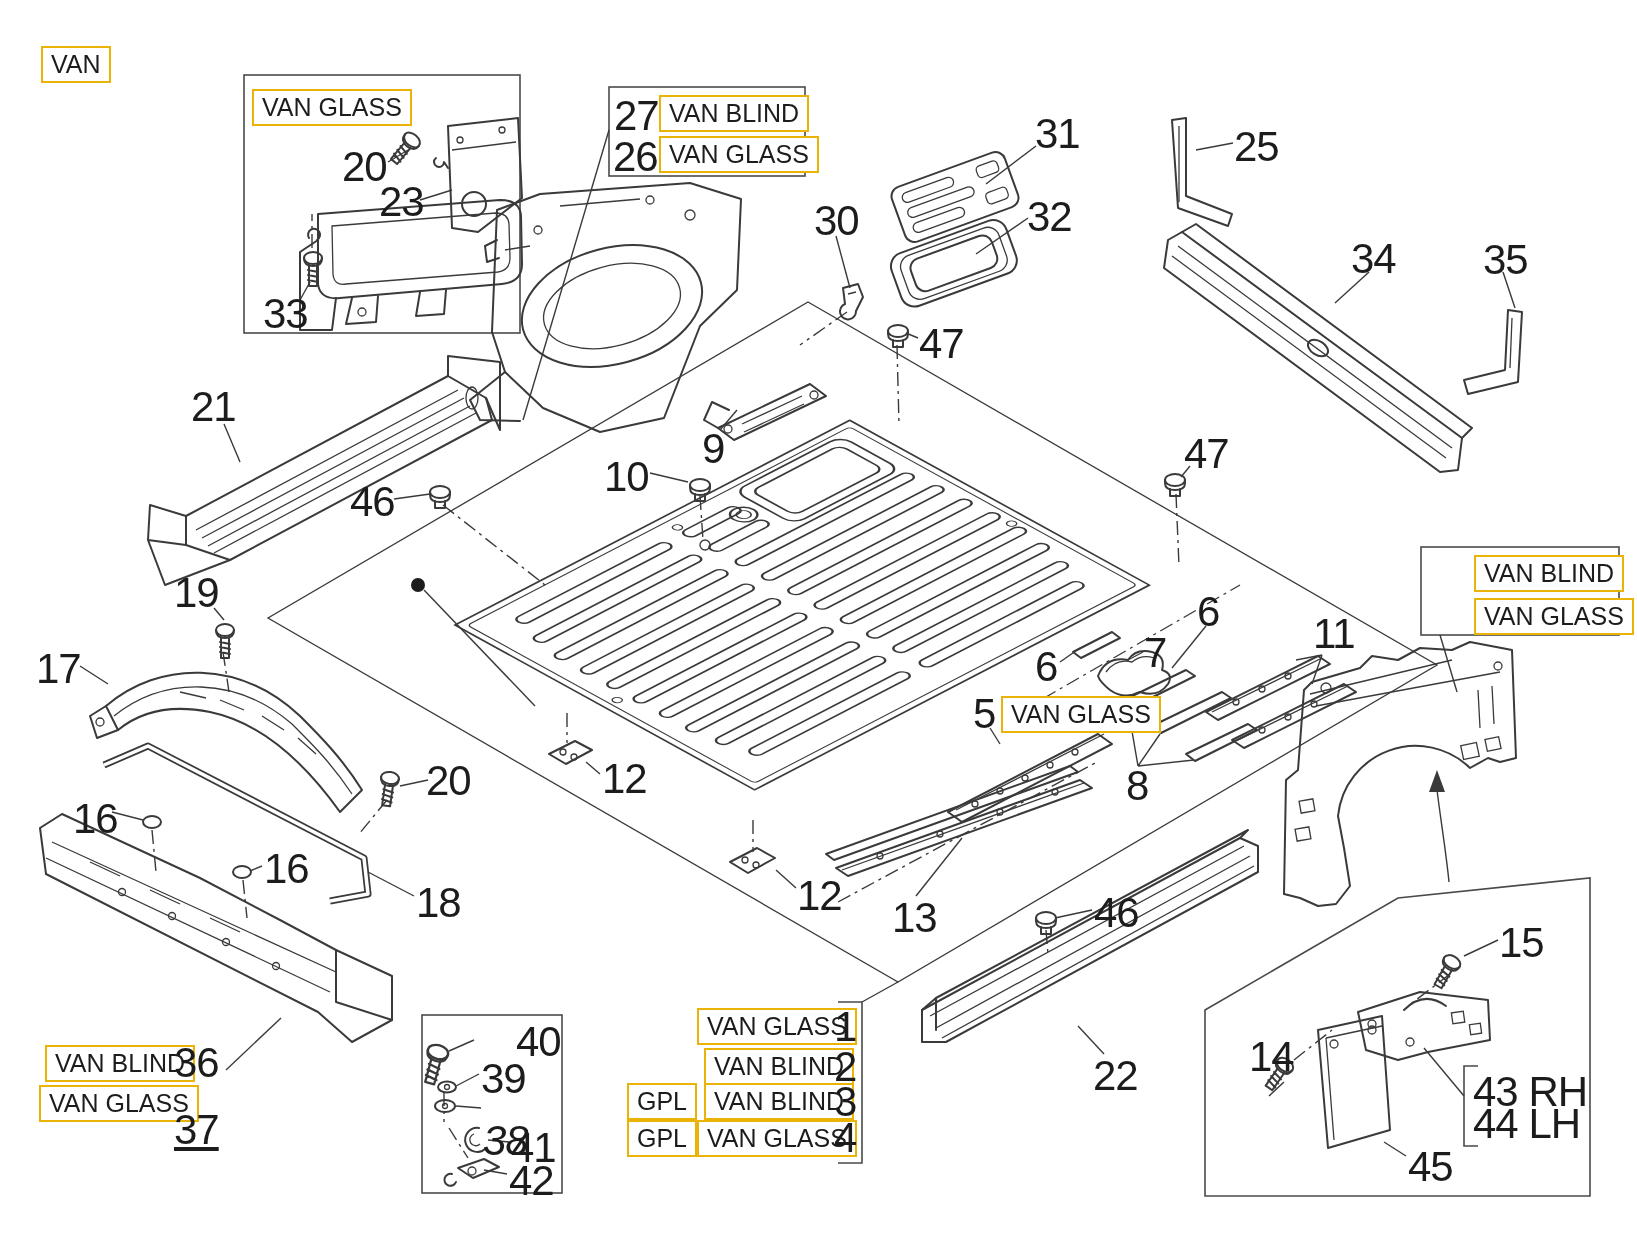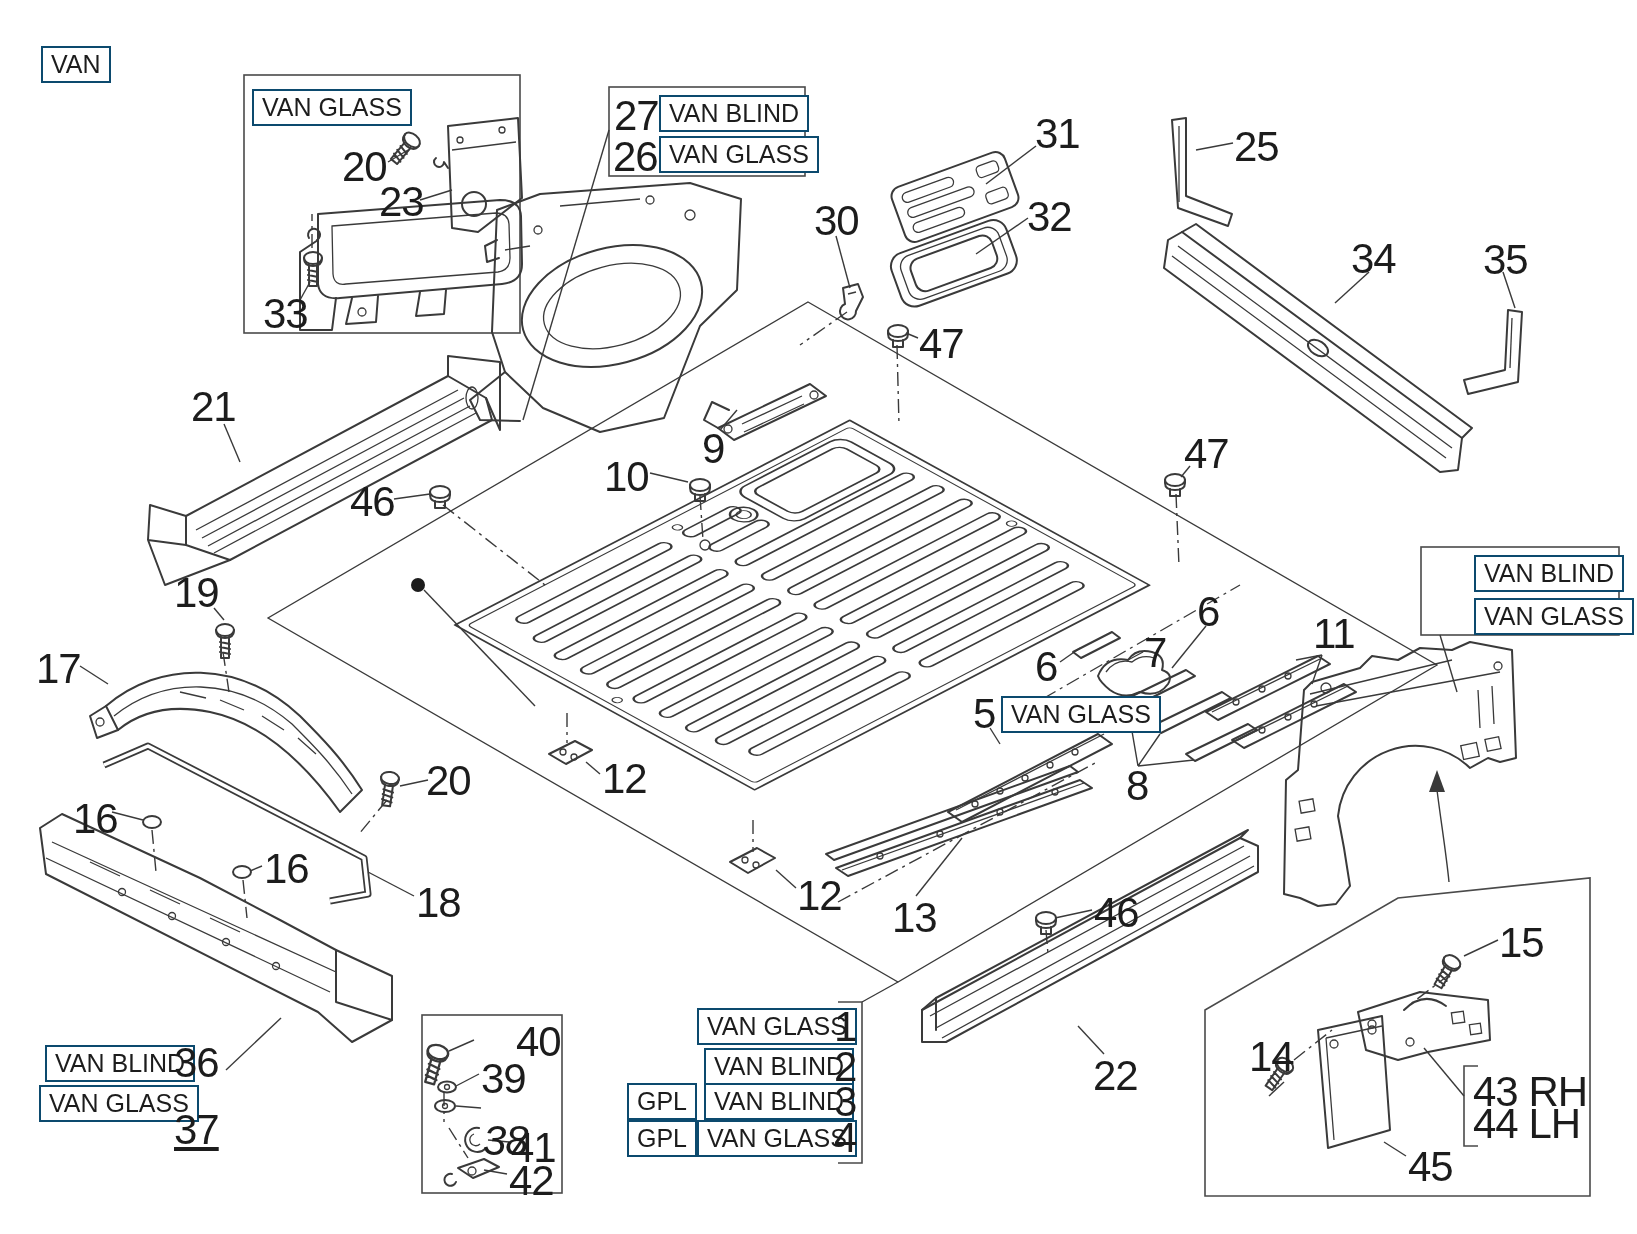--- a/index.html
+++ b/index.html
@@ -1,20 +1,20 @@
 <!DOCTYPE html>
 <html><head>
 <meta charset="utf-8">
 <style>
   html,body{margin:0;padding:0;background:#fff;}
   .stage{position:relative;width:1637px;height:1234px;background:#fff;overflow:hidden;
          font-family:"Liberation Sans",sans-serif;color:#1c1c1c;}
   .stage svg{position:absolute;left:0;top:0;}
   .n{position:absolute;font-size:42px;line-height:1;letter-spacing:-1px;color:#1c1c1c;white-space:nowrap;}
-  .b{position:absolute;font-size:25px;line-height:1;padding:4px 8px;border:2px solid #0c4a6e;
+  .b{position:absolute;font-size:25px;line-height:1;padding:4px 8px;border:2px solid #eab308;
      background:#fff;color:#1c1c1c;white-space:nowrap;}
   .part{stroke:#3a3a3a;stroke-width:2;fill:none;stroke-linejoin:round;stroke-linecap:round;}
   .thin{stroke:#3a3a3a;stroke-width:1.3;fill:none;}
   .lead{stroke:#3a3a3a;stroke-width:1.4;fill:none;}
   .axis{stroke:#3a3a3a;stroke-width:1.4;fill:none;stroke-dasharray:14 5 3 5;}
   .boxline{stroke:#4a4a4a;stroke-width:1.6;fill:none;}
 </style>
 </head>
 <body>
 

